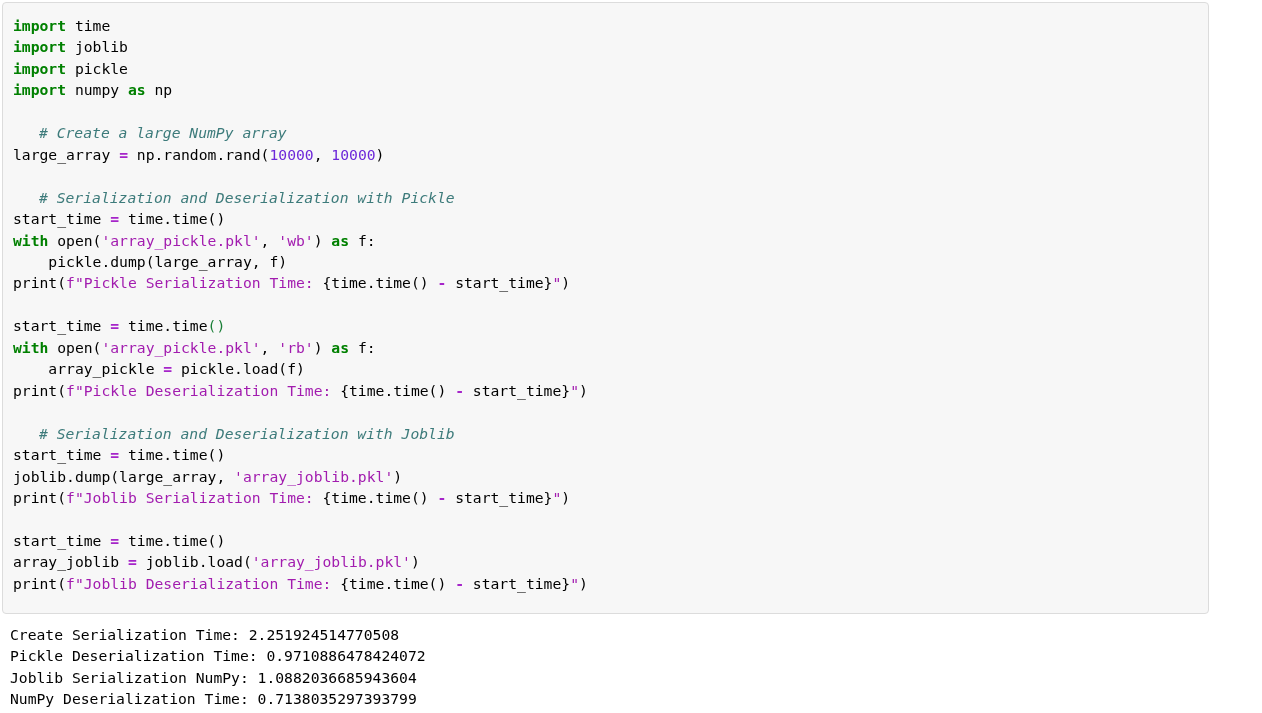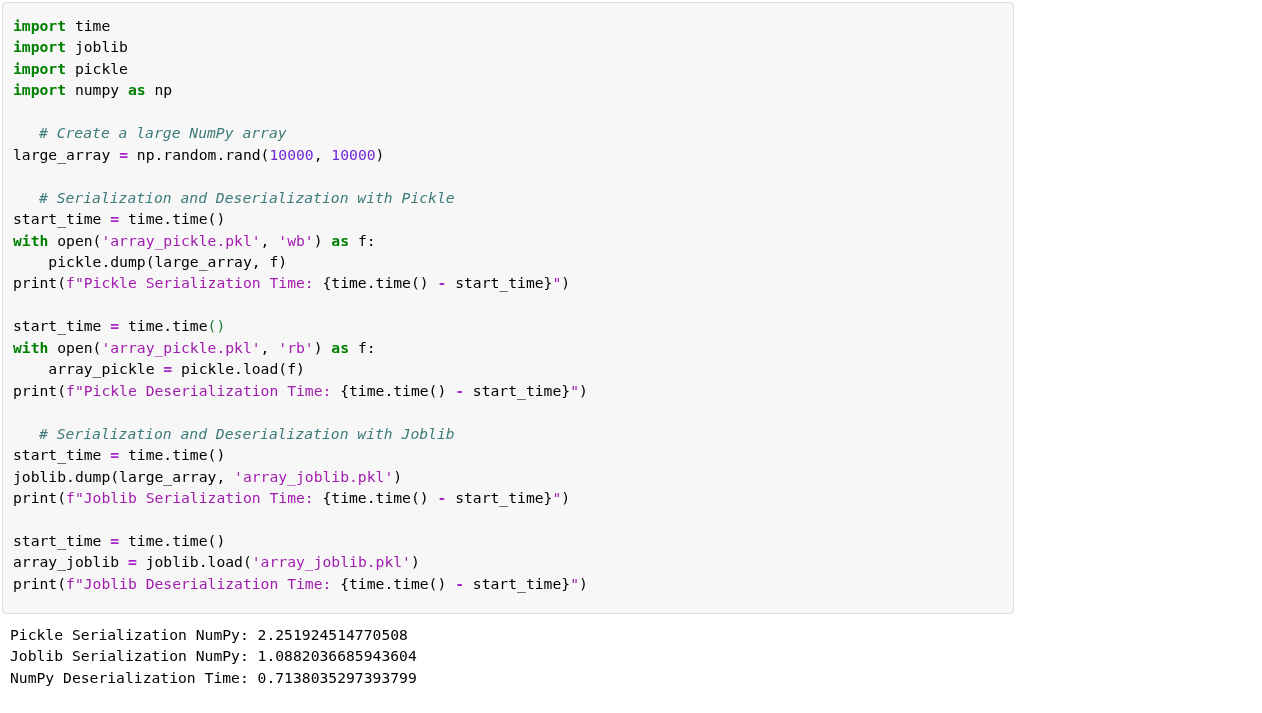--- a/index.html
+++ b/index.html
@@ -12,21 +12,21 @@
     height: 713px;
     overflow: hidden;
     font-family: "DejaVu Sans Mono", "Liberation Mono", monospace;
   }
 
   
   #code-cell {
     position: absolute;
     left: 2px;
     top: 2px;
-    width: 1012px;
+    width: 1207px;
     height: 612px;
     box-sizing: border-box;
     background: #f7f7f7;
     border: 1px solid #dcdcdc;
     border-radius: 4px;
     overflow: hidden;
   }
   #code-listing {
     margin: 0;
     padding: 12px 0 0 10px;
@@ -68,14 +68,14 @@
   .oln { display: block; }
 </style>
 </head>
 <body>
 
 <div id="code-cell">
   <pre id="code-listing"><span class="ln"><span class="kw">import</span> <span class="pl">time</span></span><span class="ln"><span class="kw">import</span> <span class="pl">joblib</span></span><span class="ln"><span class="kw">import</span> <span class="pl">pickle</span></span><span class="ln"><span class="kw">import</span> <span class="pl">numpy</span> <span class="kw">as</span> <span class="pl">np</span></span><span class="ln"> </span><span class="ln"><span class="cmt"># Create a large NumPy array</span></span><span class="ln"><span class="pl">large_array</span> <span class="op">=</span> <span class="pl">np.random.rand(</span><span class="num">10000</span><span class="pl">, </span><span class="num">10000</span><span class="pl">)</span></span><span class="ln"> </span><span class="ln"><span class="cmt"># Serialization and Deserialization with Pickle</span></span><span class="ln"><span class="pl">start_time</span> <span class="op">=</span> <span class="pl">time.time()</span></span><span class="ln"><span class="kw">with</span> <span class="fn">open</span><span class="pl">(</span><span class="str">'array_pickle.pkl'</span><span class="pl">, </span><span class="str">'wb'</span><span class="pl">) </span><span class="kw">as</span> <span class="pl">f:</span></span><span class="ln"><span class="pl">    pickle.dump(large_array, f)</span></span><span class="ln"><span class="fn">print</span><span class="pl">(</span><span class="str">f"Pickle Serialization Time: </span><span class="pl">{time.time() </span><span class="op">-</span><span class="pl"> start_time}</span><span class="str">"</span><span class="pl">)</span></span><span class="ln"> </span><span class="ln"><span class="pl">start_time</span> <span class="op">=</span> <span class="pl">time.time</span><span class="pgrn">()</span></span><span class="ln"><span class="kw">with</span> <span class="fn">open</span><span class="pl">(</span><span class="str">'array_pickle.pkl'</span><span class="pl">, </span><span class="str">'rb'</span><span class="pl">) </span><span class="kw">as</span> <span class="pl">f:</span></span><span class="ln"><span class="pl">    array_pickle </span><span class="op">=</span><span class="pl"> pickle.load(f)</span></span><span class="ln"><span class="fn">print</span><span class="pl">(</span><span class="str">f"Pickle Deserialization Time: </span><span class="pl">{time.time() </span><span class="op">-</span><span class="pl"> start_time}</span><span class="str">"</span><span class="pl">)</span></span><span class="ln"> </span><span class="ln"><span class="cmt"># Serialization and Deserialization with Joblib</span></span><span class="ln"><span class="pl">start_time</span> <span class="op">=</span> <span class="pl">time.time()</span></span><span class="ln"><span class="pl">joblib.dump(large_array, </span><span class="str">'array_joblib.pkl'</span><span class="pl">)</span></span><span class="ln"><span class="fn">print</span><span class="pl">(</span><span class="str">f"Joblib Serialization Time: </span><span class="pl">{time.time() </span><span class="op">-</span><span class="pl"> start_time}</span><span class="str">"</span><span class="pl">)</span></span><span class="ln"> </span><span class="ln"><span class="pl">start_time</span> <span class="op">=</span> <span class="pl">time.time()</span></span><span class="ln"><span class="pl">array_joblib</span> <span class="op">=</span> <span class="pl">joblib.load(</span><span class="str">'array_joblib.pkl'</span><span class="pl">)</span></span><span class="ln"><span class="fn">print</span><span class="pl">(</span><span class="str">f"Joblib Deserialization Time: </span><span class="pl">{time.time() </span><span class="op">-</span><span class="pl"> start_time}</span><span class="str">"</span><span class="pl">)</span></span></pre>
 </div>
 
 <div id="output-area">
-  <pre id="output-listing"><span class="oln">Pickle Serialization NumPy: 2.251924514770508</span><span class="oln">Joblib Serialization NumPy: 1.0882036685943604</span><span class="oln">NumPy Deserialization Time: 0.7138035297393799</span></pre>
+  <pre id="output-listing"><span class="oln">Create Serialization Time: 2.251924514770508</span><span class="oln">Pickle Deserialization Time: 0.9710886478424072</span><span class="oln">Joblib Serialization NumPy: 1.0882036685943604</span><span class="oln">NumPy Deserialization Time: 0.7138035297393799</span></pre>
 </div>
 
 </body></html>

